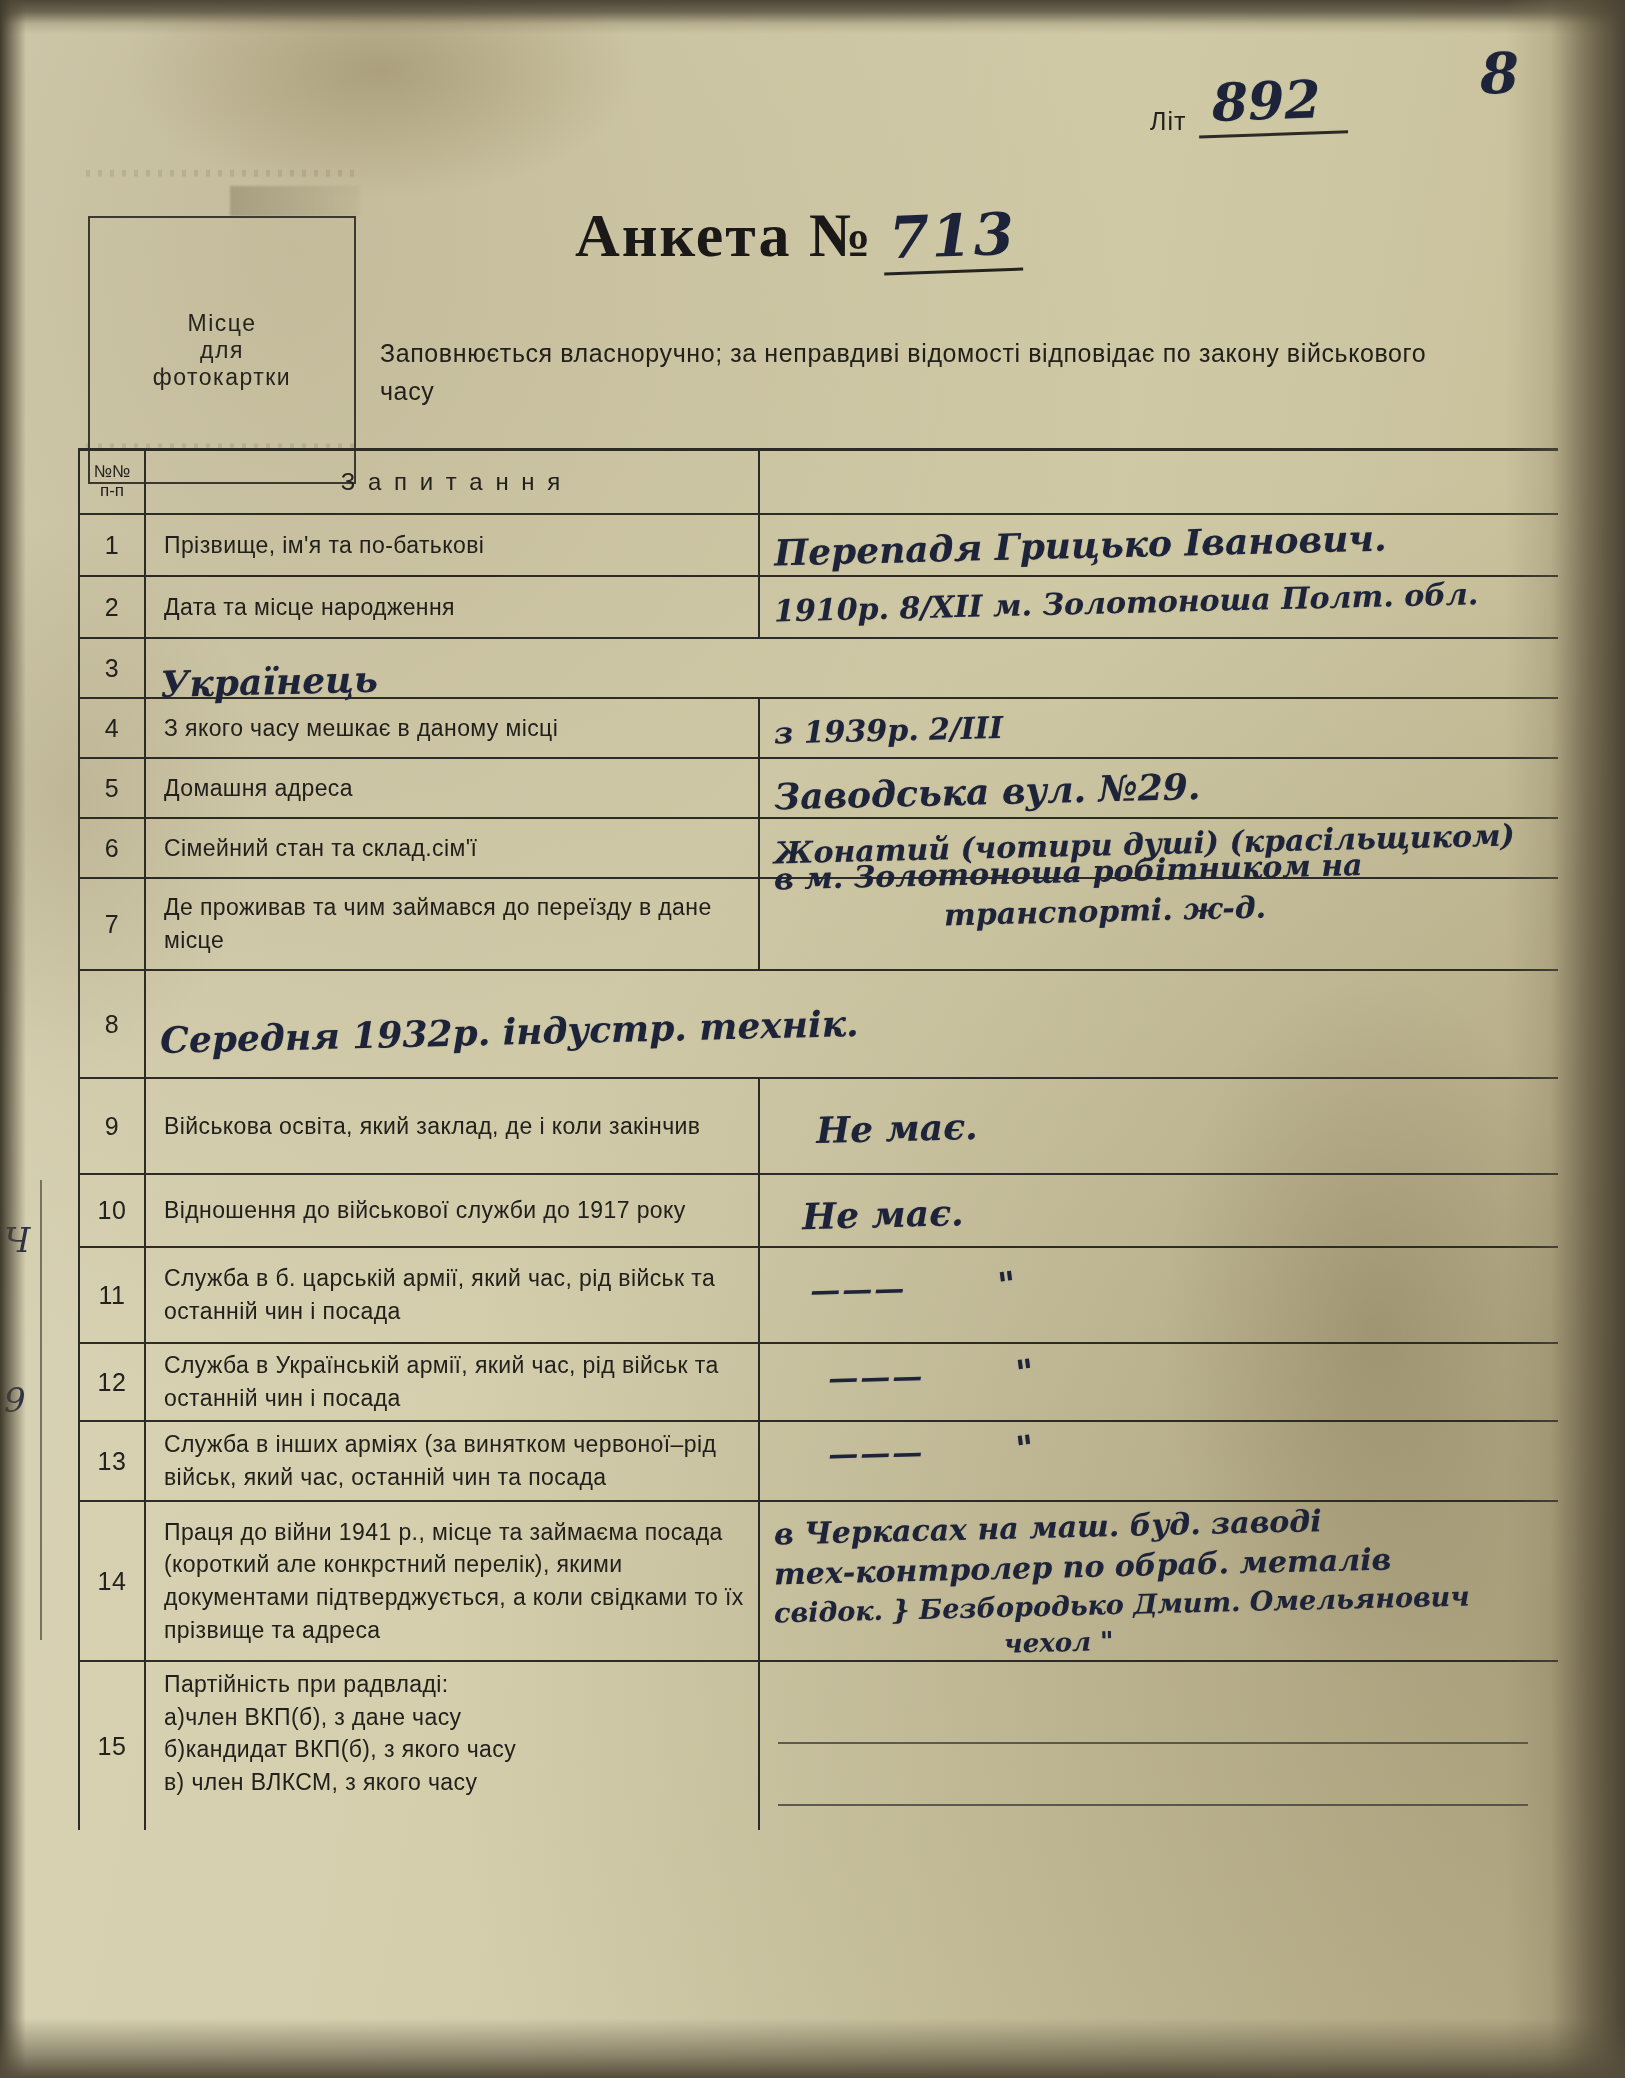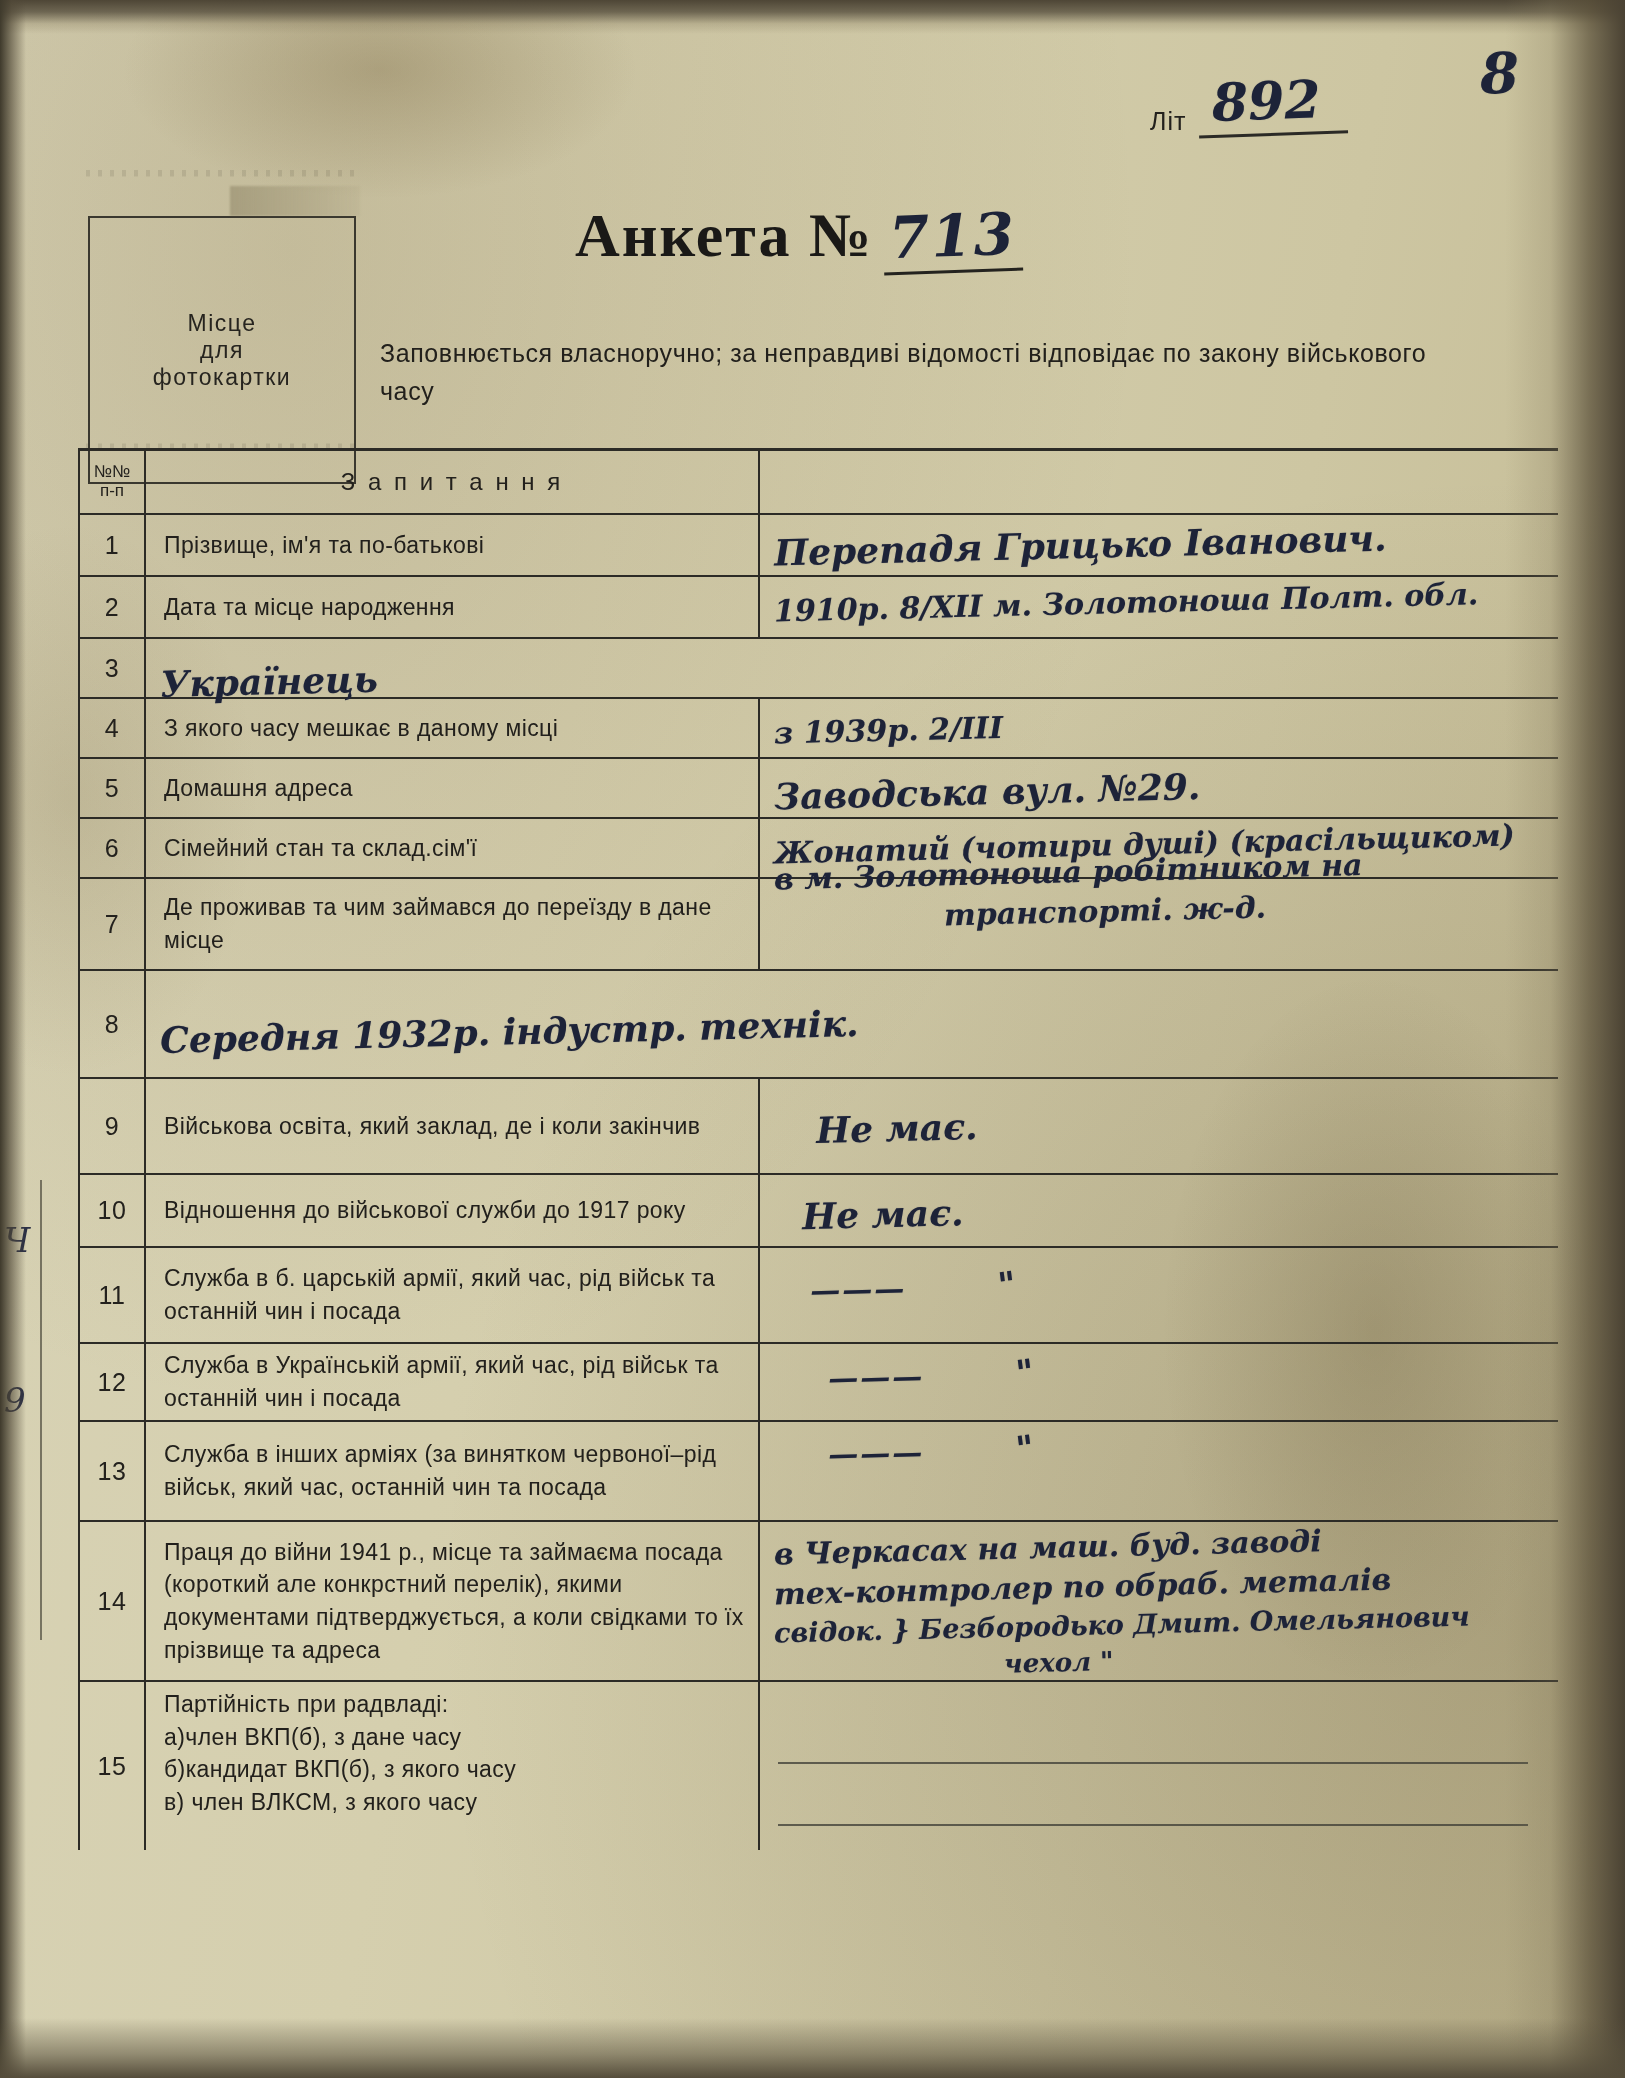--- a/index.html
+++ b/index.html
@@ -414,21 +414,21 @@
       <div class="c-no printed">12</div>
       <div class="c-q printed">Служба в Українській армії, який час, рід військ та останній чин і посада</div>
       <div class="c-a">
         <div class="hand" style="margin-top:-2px;margin-left:54px">
           <span class="dash">———</span>
           <span class="ditto" style="margin-left:86px">"</span>
         </div>
       </div>
     </div>
 
-    <div class="row" style="height:100px">
+    <div class="row" style="height:80px">
       <div class="c-no printed">13</div>
       <div class="c-q printed">Служба в інших арміях (за винятком червоної–рід військ, який час, останній чин та посада</div>
       <div class="c-a">
         <div class="hand" style="margin-top:-4px;margin-left:54px">
           <span class="dash">———</span>
           <span class="ditto" style="margin-left:86px">"</span>
         </div>
       </div>
     </div>
 

